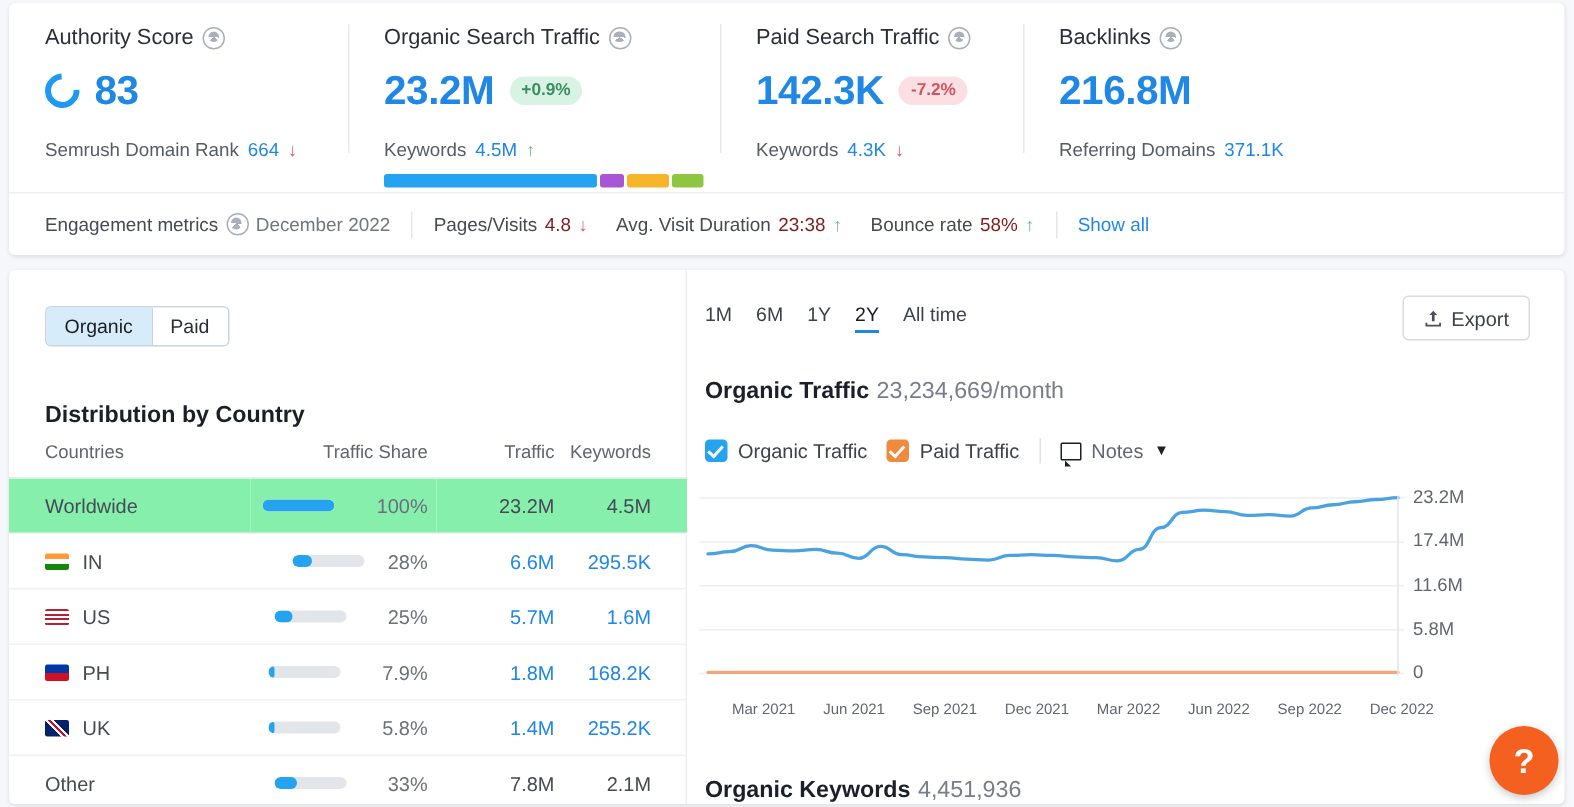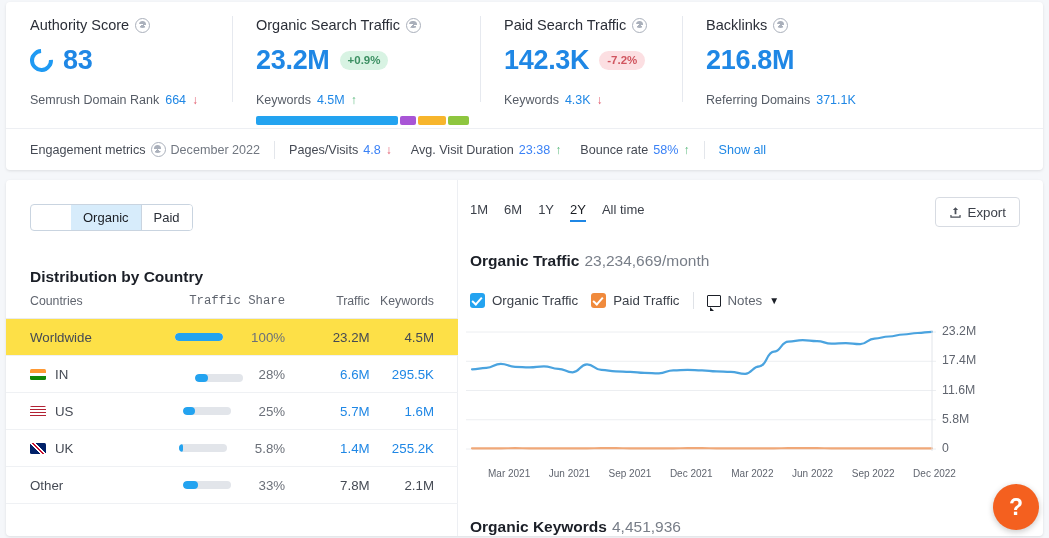--- a/index.html
+++ b/index.html
@@ -94,21 +94,21 @@
   .engage {
     position: absolute; left: 0; bottom: 0;
     width: 100%; height: 42px;
     border-top: 1px solid #edeff3;
     display: flex; align-items: center;
     padding-left: 24px;
     font-size: 12.6px; color: #454a54;
   }
   .eg-item { display: flex; align-items: center; gap: 5px; white-space: nowrap; }
   .eg-sep { width: 1px; height: 18px; background: #e3e6eb; margin: 0 14px; }
-  .eg-val { color: #3b82f6; }
+  .eg-val { color: #7f1d1d; }
   .eg-date { color: #717781; }
   .show-all { color: #1f87e5; cursor: pointer; }
 
   
   .lower {
     position: absolute; left: 6px; top: 180px;
     width: 1037px; height: 356px;
     background: #fff; border-radius: 4px;
     box-shadow: 0 1px 3px rgba(0,0,0,0.10);
     overflow: hidden;
@@ -120,50 +120,50 @@
   
   .toggle {
     position: absolute; left: 24px; top: 24px;
     display: flex; border: 1px solid #c9d4e0;
     border-radius: 4px; overflow: hidden; height: 27px;
   }
   .toggle div {
     font-size: 13px; line-height: 25px; padding: 0 12px;
     color: #2b2f38; cursor: pointer; background: #fff;
   }
-  .toggle div.active { background: #d7ecfb; color: #1a1d23; margin-left: 40px; }
+  .toggle div.active { background: #d7ecfb; color: #1a1d23; }
   .toggle div + div { border-left: 1px solid #c9d4e0; }
 
   .dist-title {
     position: absolute; left: 24px; top: 72px;
     font-size: 15.5px; font-weight: bold; color: #1b1f27; margin-top: 16px;
   }
 
   table.ctable {
     position: absolute; left: 0; top: 108px;
     width: 452px; border-collapse: collapse;
   }
   table.ctable th {
     font-size: 12.3px; color: #60656f; font-weight: normal;
     padding: 6px 0 10px 0; text-align: right;
     border-bottom: 1px solid #e9ebef;
   }
   table.ctable th.c0 { text-align: left; padding-left: 24px; width: 152px; }
-  table.ctable th.c1 { width: 118px; padding-right: 6px; font-family: Liberation Mono, monospace; }
+  table.ctable th.c1 { width: 118px; padding-right: 6px; }
   table.ctable th.c2 { width: 80px; padding-right: 6px; }
   table.ctable th.c3 { width: 78px; padding-right: 24px; }
   table.ctable td {
     font-size: 13.3px; color: #454a54; height: 37px;
     text-align: right; border-bottom: 1px solid #eff1f4;
   }
   table.ctable td.c0 { text-align: left; padding-left: 24px; }
   table.ctable td.c1 { padding-right: 6px; color: #6b7079; }
   table.ctable td.c2 { padding-right: 6px; }
   table.ctable td.c3 { padding-right: 24px; }
-  tr.hl td { background: #fde047; }
+  tr.hl td { background: #86efac; }
   td .link { color: #1f87e5; }
   .cell-flex { display: flex; align-items: center; gap: 9px; }
   .flag { width: 16px; height: 11px; border-radius: 1.5px; flex: 0 0 auto; overflow: hidden; display: inline-block; }
   .bar-wrap { display: flex; justify-content: flex-end; padding-right: 14px; }
   .bar-track {
     width: 48px; height: 8px; border-radius: 5px;
     background: #e2e5ea; position: relative; overflow: hidden;
   }
   .bar-fill { position: absolute; left: 0; top: 0; height: 8px; border-radius: 5px; background: #23a3f0; min-width: 4px; }
 
@@ -389,21 +389,21 @@
               <td class="c3"><span>4.5M</span></td>
             </tr>
             <tr>
               <td class="c0">
                 <div class="cell-flex">
                   <span class="flag" style="background: linear-gradient(rgb(255, 153, 51) 33%, rgb(255, 255, 255) 33%, rgb(255, 255, 255) 66%, rgb(19, 136, 8) 66%);"></span>
                   <span>IN</span>
                 </div>
               </td>
               <td class="c1" style="white-space: nowrap;">
-                <div style="display: flex; align-items: flex-end; justify-content: flex-end; gap: 2px;">
+                <div style="display: flex; align-items: center; justify-content: flex-end; gap: 2px;">
                   <div class="bar-wrap">
                     <div class="bar-track">
                       <div class="bar-fill" style="width: 13.44px;"></div>
                     </div>
                   </div>
                   <span>28%</span>
                 </div>
               </td>
               <td class="c2"><span class="link">6.6M</span></td>
               <td class="c3"><span class="link">295.5K</span></td>
@@ -420,20 +420,40 @@
                   <div class="bar-wrap">
                     <div class="bar-track">
                       <div class="bar-fill" style="width: 12px;"></div>
                     </div>
                   </div>
                   <span>25%</span>
                 </div>
               </td>
               <td class="c2"><span class="link">5.7M</span></td>
               <td class="c3"><span class="link">1.6M</span></td>
+            </tr>
+            <tr>
+              <td class="c0">
+                <div class="cell-flex">
+                  <span class="flag" style="background: linear-gradient(rgb(0, 56, 168) 50%, rgb(206, 17, 38) 50%);"></span>
+                  <span>PH</span>
+                </div>
+              </td>
+              <td class="c1" style="white-space: nowrap;">
+                <div style="display: flex; align-items: center; justify-content: flex-end; gap: 14px;">
+                  <div class="bar-wrap">
+                    <div class="bar-track">
+                      <div class="bar-fill" style="width: 4px;"></div>
+                    </div>
+                  </div>
+                  <span>7.9%</span>
+                </div>
+              </td>
+              <td class="c2"><span class="link">1.8M</span></td>
+              <td class="c3"><span class="link">168.2K</span></td>
             </tr>
             <tr>
               <td class="c0">
                 <div class="cell-flex">
                   <span class="flag" style="background: linear-gradient(45deg, rgb(1, 33, 105) 40%, rgb(255, 255, 255) 40%, rgb(255, 255, 255) 48%, rgb(200, 16, 46) 48%, rgb(200, 16, 46) 54%, rgb(255, 255, 255) 54%, rgb(255, 255, 255) 62%, rgb(1, 33, 105) 62%);"></span>
                   <span>UK</span>
                 </div>
               </td>
               <td class="c1" style="white-space: nowrap;">
                 <div style="display: flex; align-items: center; justify-content: flex-end; gap: 14px;">

